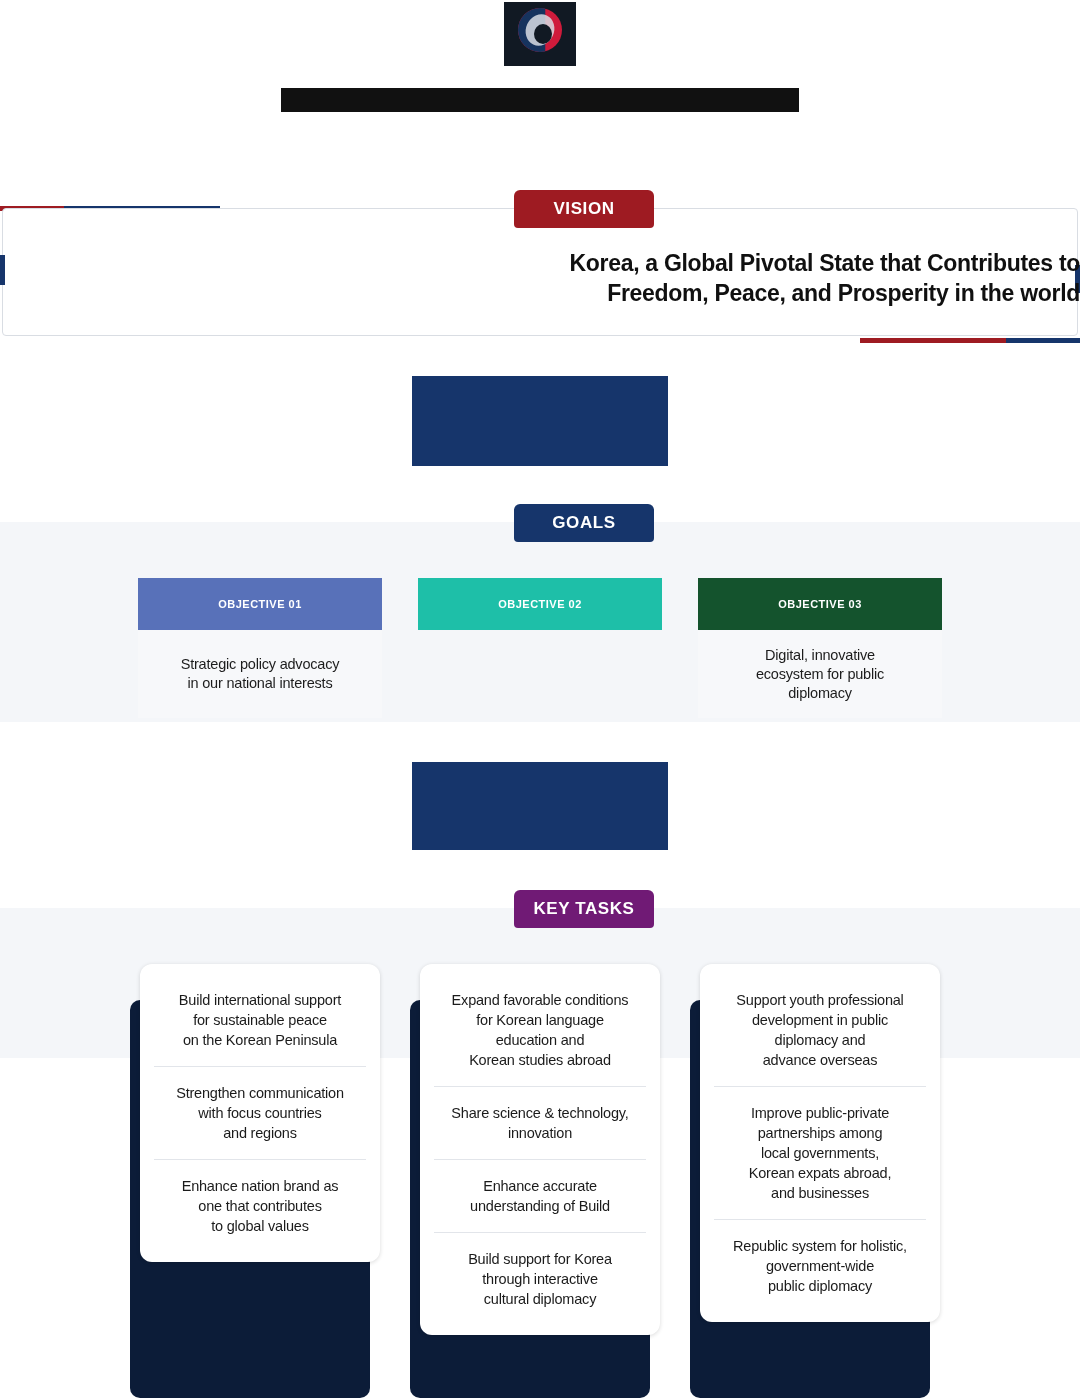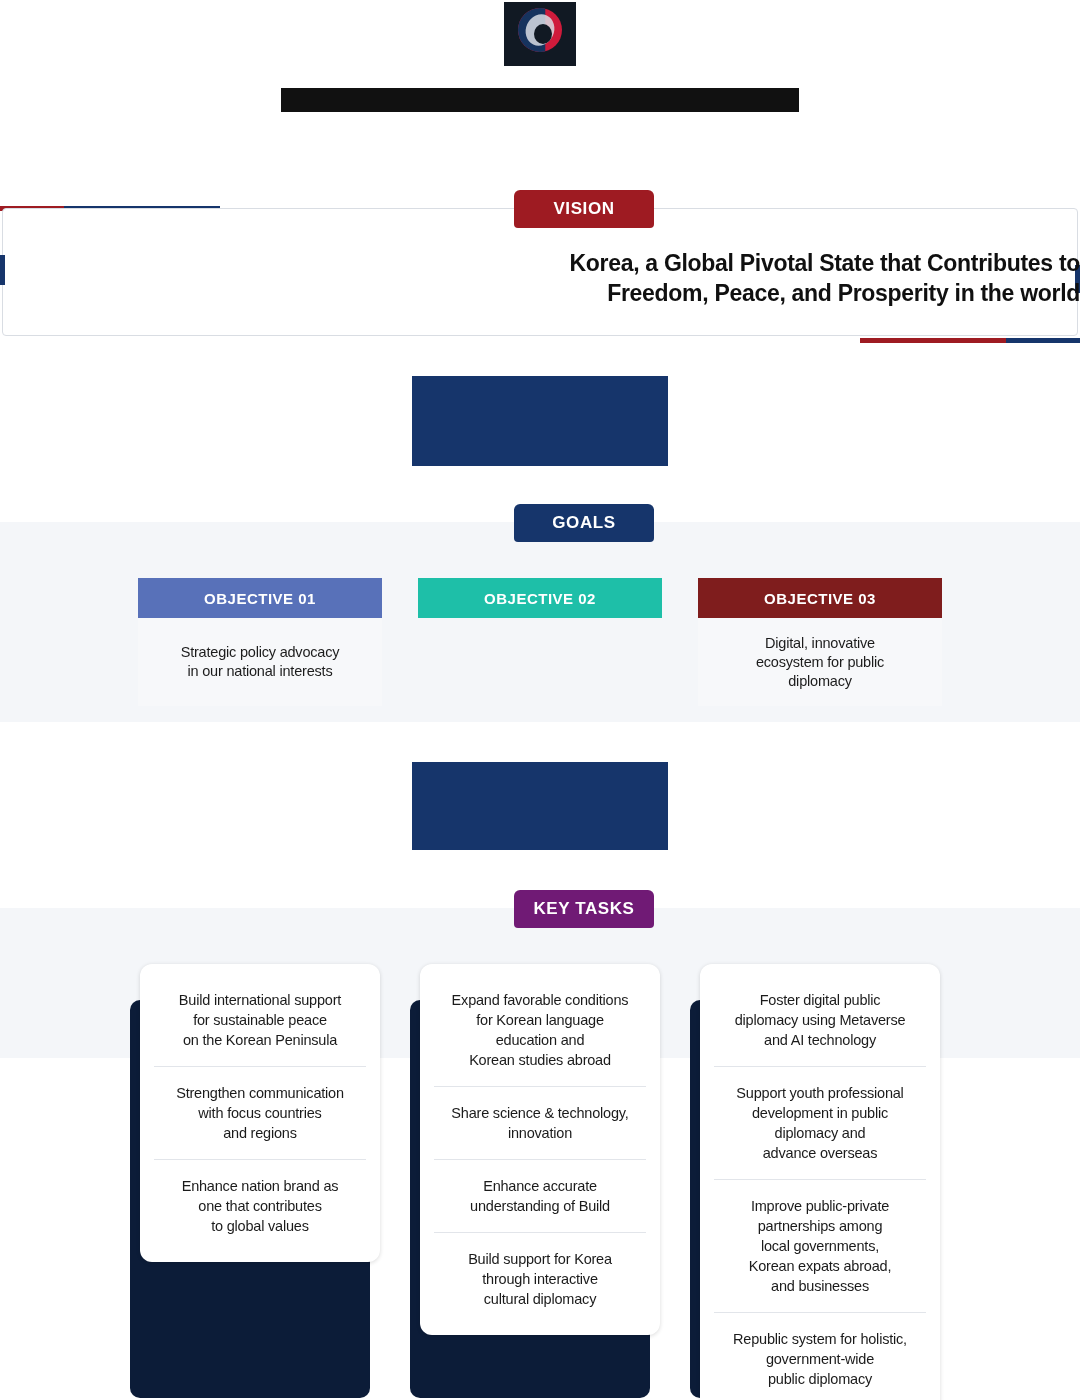--- a/index.html
+++ b/index.html
@@ -199,33 +199,33 @@
 
   .obj-col {
     position: absolute;
     width: 244px;
   }
   .obj-col-1 { left: 138px; top: 578px; }
   .obj-col-2 { left: 418px; top: 578px; }
   .obj-col-3 { left: 698px; top: 578px; }
 
   .obj-head {
-    height: 40px;
+    height: 52px;
     display: flex;
     align-items: center;
     justify-content: center;
     color: #ffffff;
-    font-size: 15px;
+    font-size: 11px;
     font-weight: bold;
     letter-spacing: 0.5px;
     text-align: center;
   }
   .obj-head-1 { background: #5871b9; }
   .obj-head-2 { background: #1ebfa8; }
-  .obj-head-3 { background: #7f1d1d; }
+  .obj-head-3 { background: #14532d; }
 
   .obj-body {
     background: #f7f8fa;
     min-height: 88px;
     display: flex;
     align-items: center;
     justify-content: center;
     text-align: center;
     font-size: 14.5px;
     line-height: 19px;
@@ -351,23 +351,20 @@
   <div class="task-item" style="white-space:pre-line;">Share science &amp; technology,
 innovation</div>
   <div class="task-item" style="white-space:pre-line;">Enhance accurate
 understanding of Build</div>
   <div class="task-item" style="white-space:pre-line;">Build support for Korea
 through interactive
 cultural diplomacy</div>
 </div>
 
 <div class="task-card task-card-3">
-  <div class="task-item" style="white-space:pre-line;">Foster digital public
-diplomacy using Metaverse
-and AI technology</div>
   <div class="task-item" style="white-space:pre-line;">Support youth professional
 development in public
 diplomacy and
 advance overseas</div>
   <div class="task-item" style="white-space:pre-line;">Improve public-private
 partnerships among
 local governments,
 Korean expats abroad,
 and businesses</div>
   <div class="task-item" style="white-space:pre-line;">Republic system for holistic,

